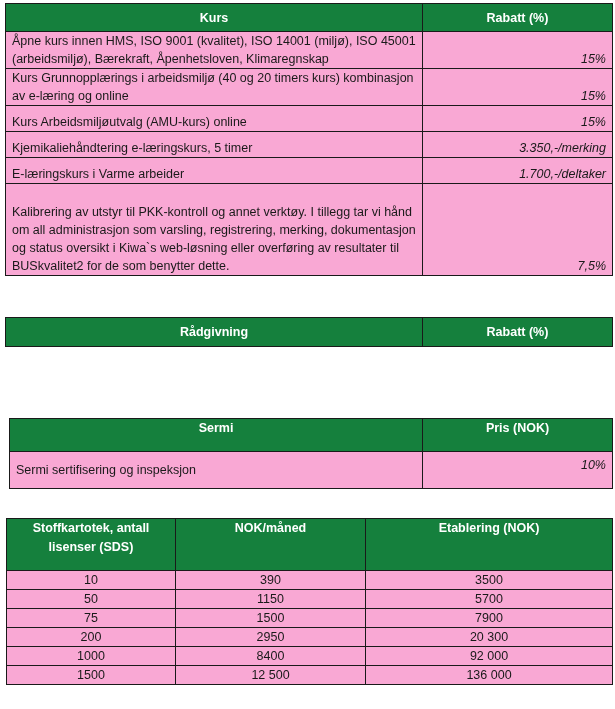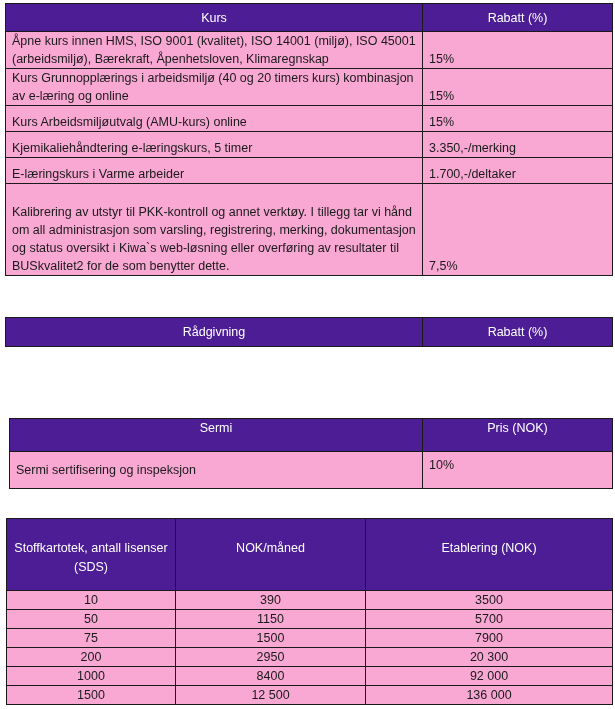--- a/index.html
+++ b/index.html
@@ -1,31 +1,31 @@
 <!DOCTYPE html>
 <html><head>
   <meta charset="utf-8">
   <style>
     html, body { margin: 0; padding: 0; background: #ffffff; }
     body { width: 615px; height: 709px; position: relative; overflow: hidden;
       font-family: "Liberation Sans", sans-serif; color: #1a1a1a; font-size: 12.5px; }
     table { position: absolute; border-collapse: collapse; table-layout: fixed; }
     td, th { border: 1px solid #1a1a1a; padding: 0 6px; line-height: 18px; }
-    th { background: #4c1d95; color: #ffffff; font-weight: normal; text-align: center; vertical-align: middle; }
+    th { background: #15803d; color: #ffffff; font-weight: bold; text-align: center; vertical-align: middle; }
     td { background: #f9a8d4; vertical-align: bottom; }
-    td.val { text-align: left; }
+    td.val { text-align: right; font-style: italic; }
     #t-kurs { left: 5px; top: 3px; width: 607px; }
     #t-kurs th { height: 27px; }
     #t-rad { left: 5px; top: 317px; width: 607px; }
     #t-rad th { height: 28px; }
     #t-sermi { left: 9px; top: 418px; width: 603px; }
     #t-sermi th { height: 32px; vertical-align: top; }
     #t-sermi td.val { vertical-align: top; padding-top: 4px; }
     #t-sds { left: 6px; top: 518px; width: 606px; }
-    #t-sds th { height: 51px; vertical-align: top; padding-top: 20px; line-height: 19px; }
+    #t-sds th { height: 51px; vertical-align: top; padding-top: 0; line-height: 19px; }
     #t-sds td { text-align: center; line-height: 18px; height: 18px; vertical-align: middle; }
     .r2 { height: 37px; }
     .r1 { height: 26px; margin-left: 6px; }
     .r5 { height: 92px; }
   </style>
 </head>
 <body>
 
 <table id="t-kurs">
   <colgroup>

